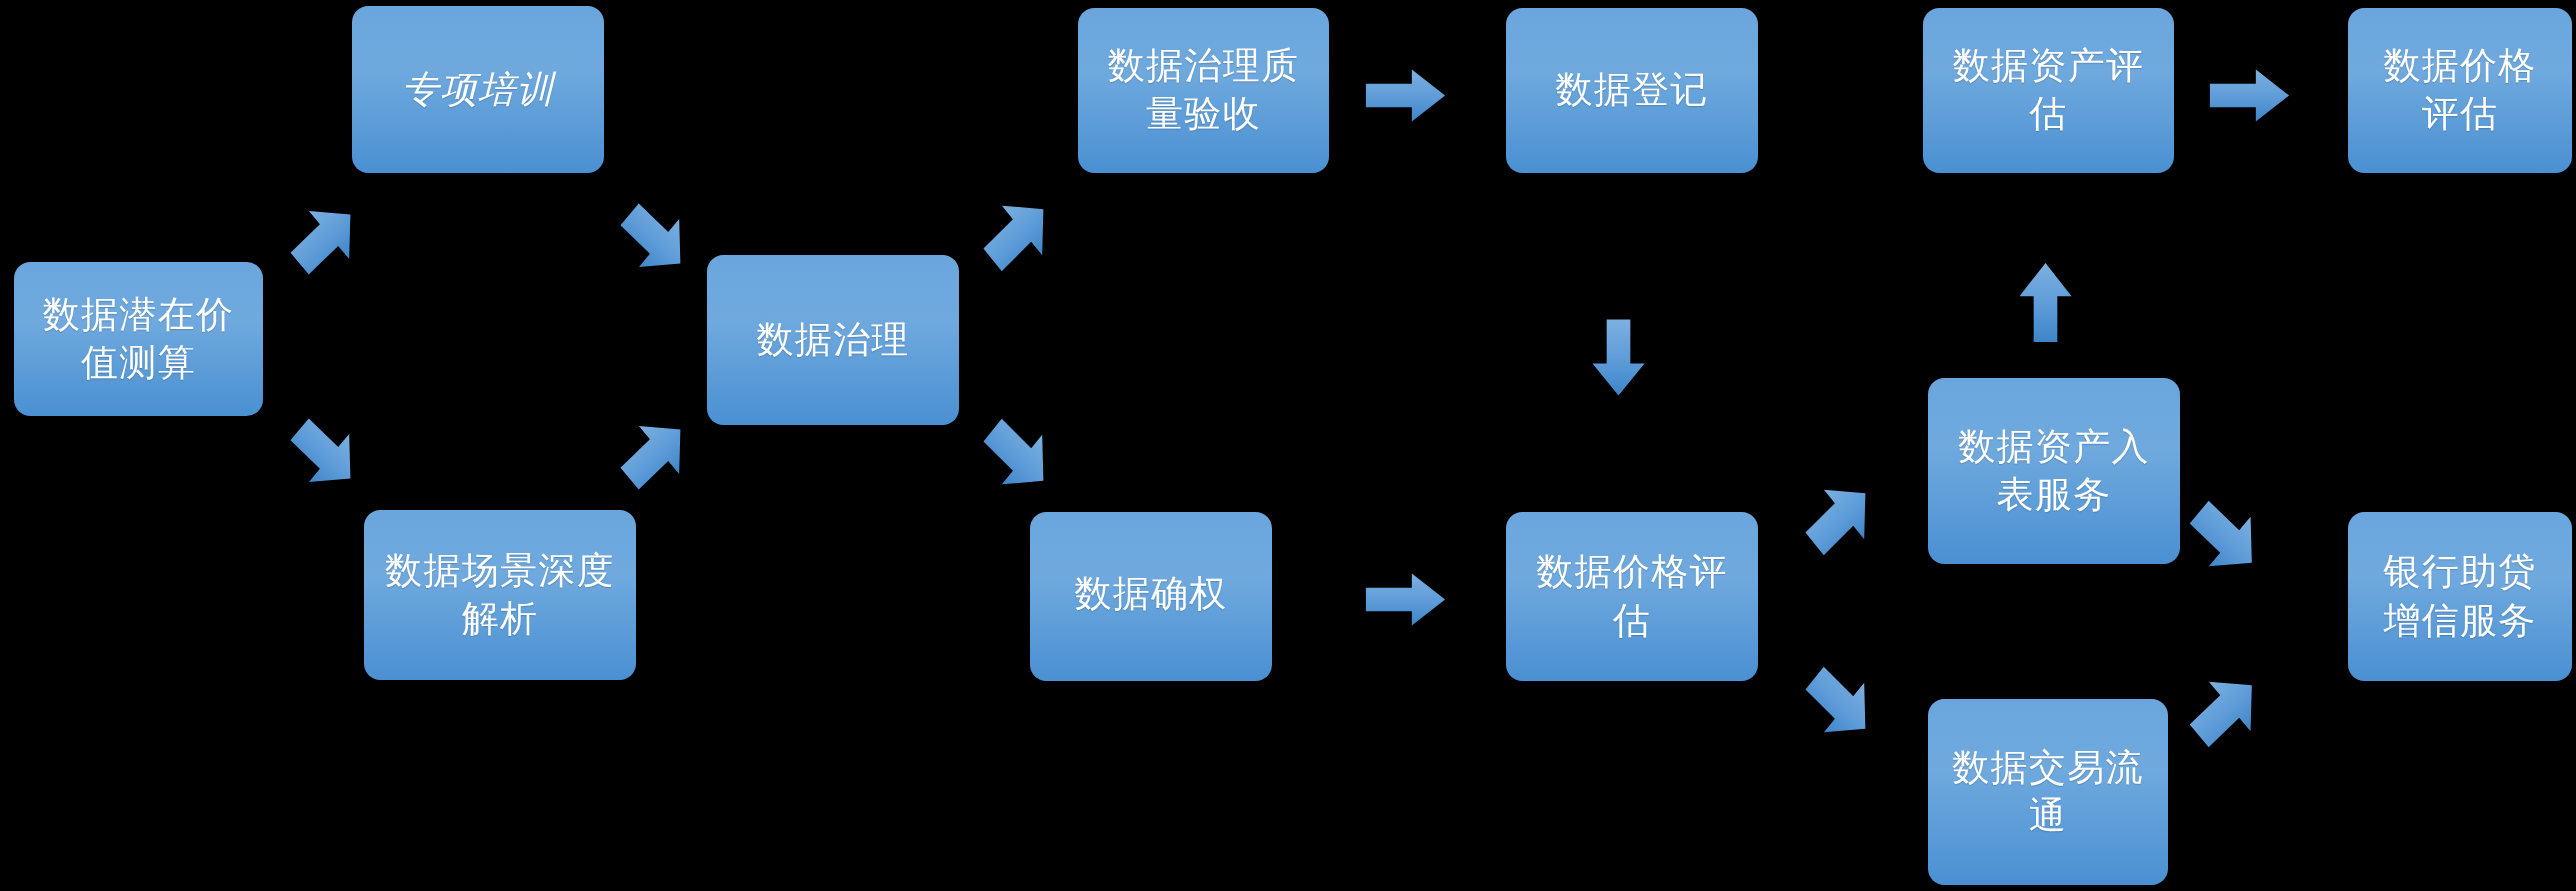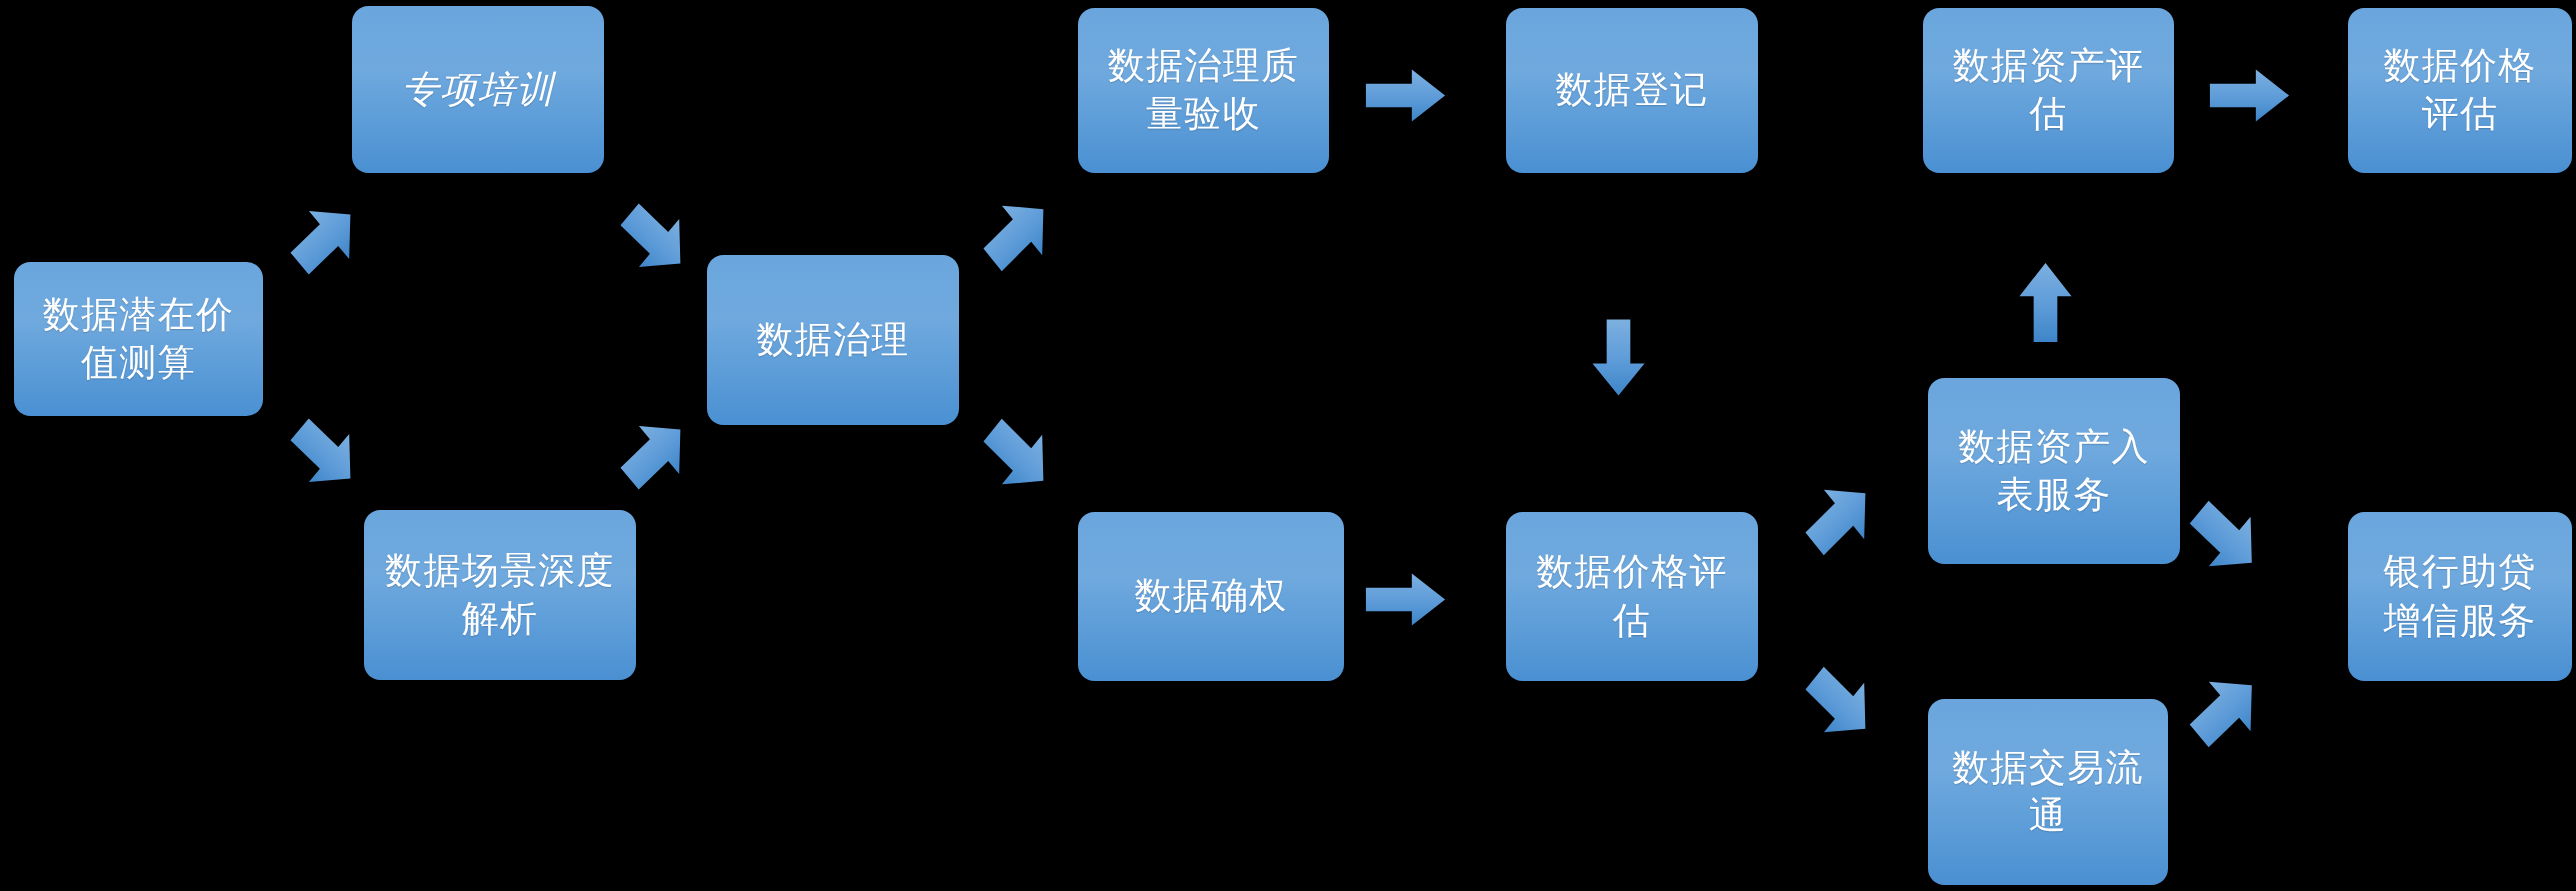--- a/index.html
+++ b/index.html
@@ -46,21 +46,21 @@
     </div>
     <div class="node" style="left: 707px; top: 255px; width: 252px; height: 170px;">
       <span>数据治理</span>
     </div>
     <div class="node" style="left: 1078px; top: 7.6px; width: 251px; height: 165px;">
       <span>数据治理质量验收</span>
     </div>
     <div class="node" style="left: 1506px; top: 7.6px; width: 252px; height: 165px;">
       <span>数据登记</span>
     </div>
-    <div class="node" style="left: 1078px; top: 512px; width: 266px; height: 169px;">
+    <div class="node" style="left: 1030px; top: 512px; width: 242px; height: 169px; font-family: Liberation Mono, monospace;">
       <span>数据确权</span>
     </div>
     <div class="node" style="left: 1506px; top: 512px; width: 252px; height: 169px;">
       <span>数据价格评估</span>
     </div>
     <div class="node" style="left: 1923px; top: 7.6px; width: 251px; height: 165px;">
       <span>数据资产评估</span>
     </div>
     <div class="node" style="left: 2348px; top: 7.6px; width: 224px; height: 165px;">
       <span>数据价格评估</span>

